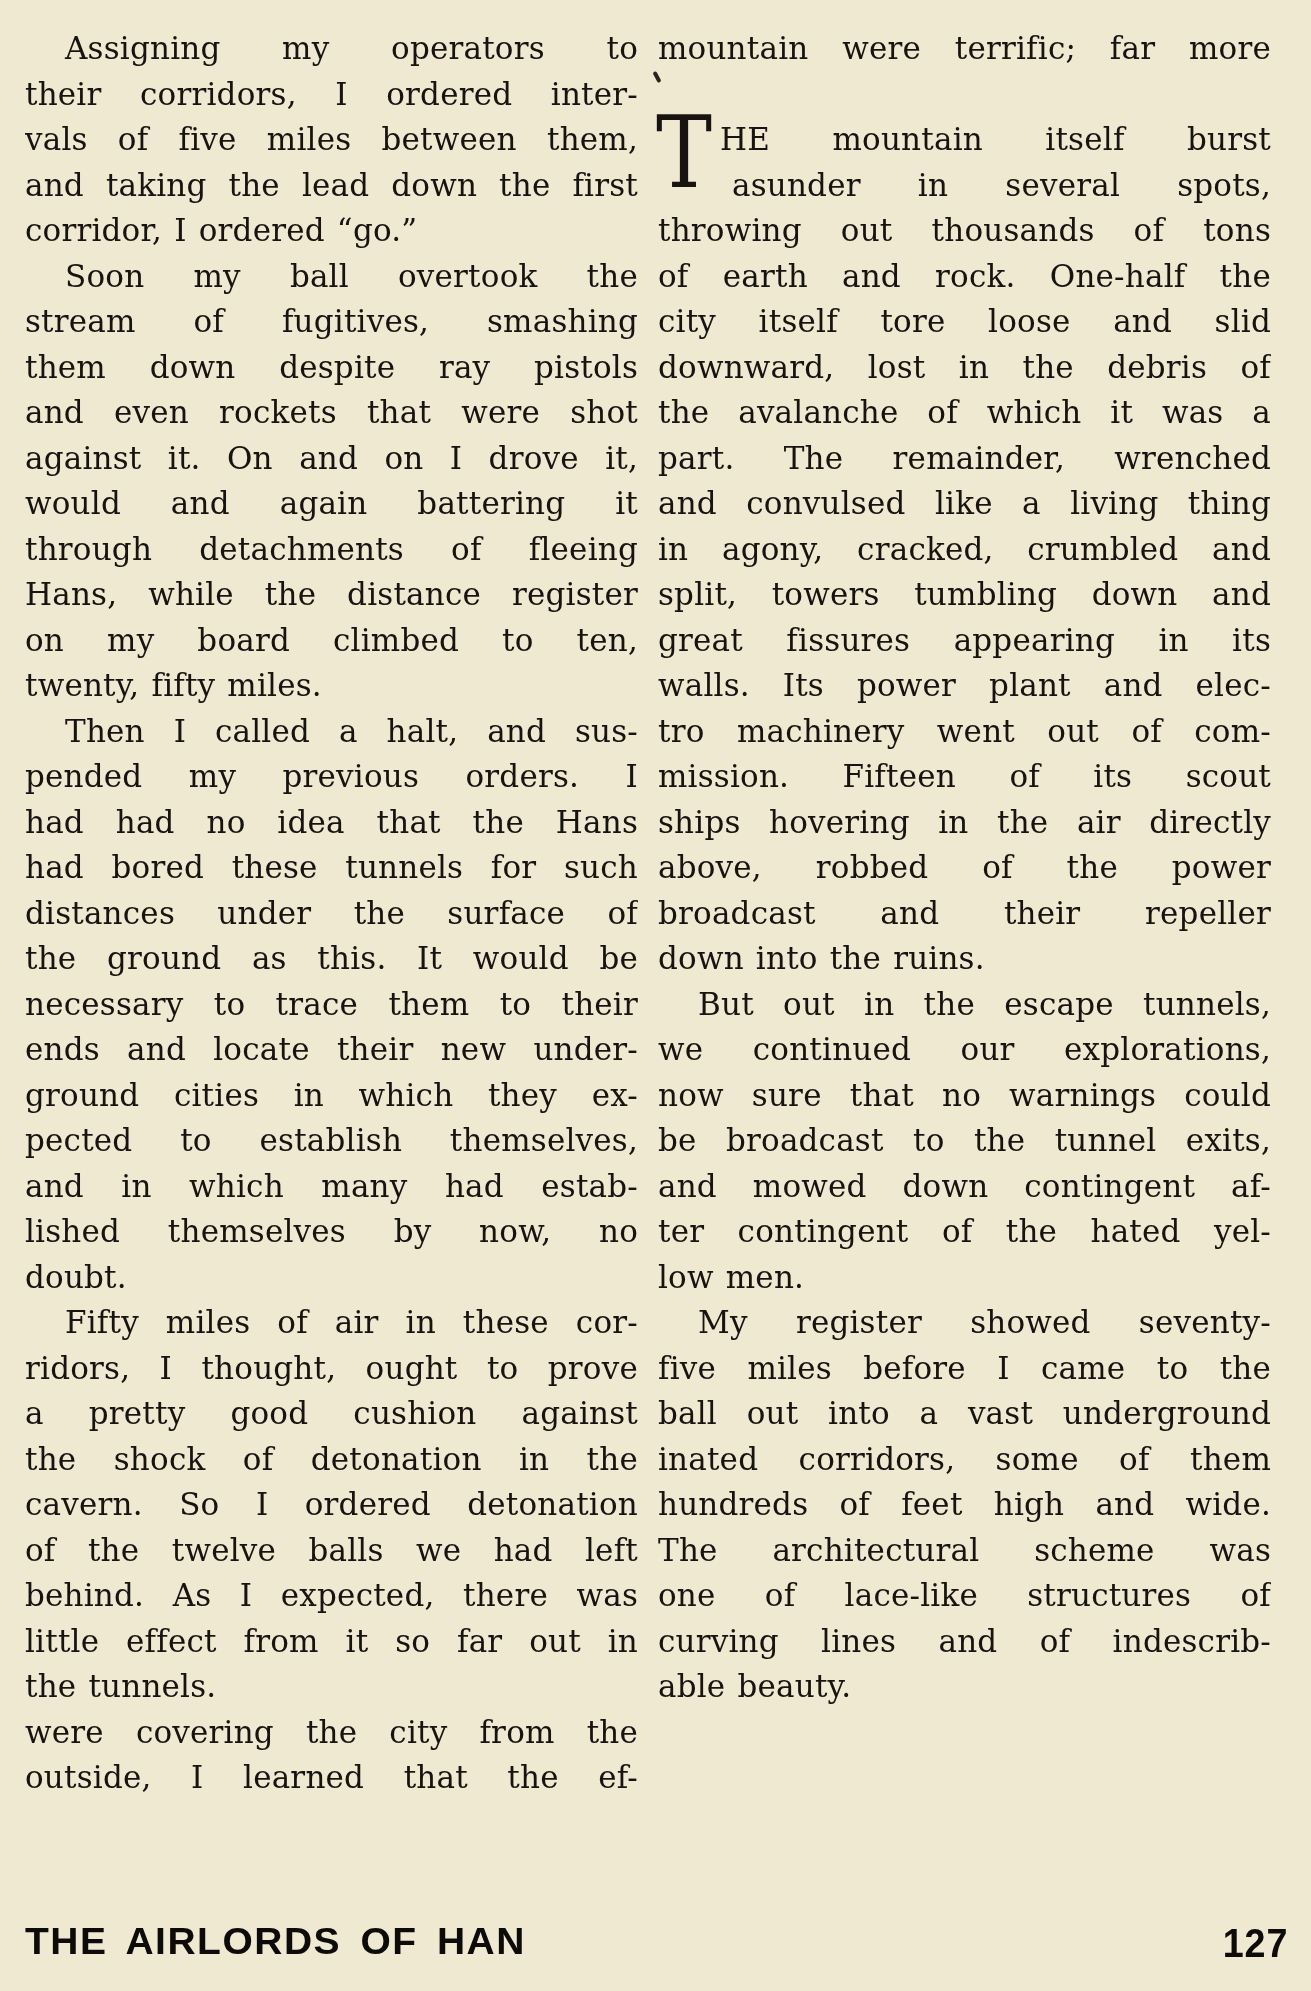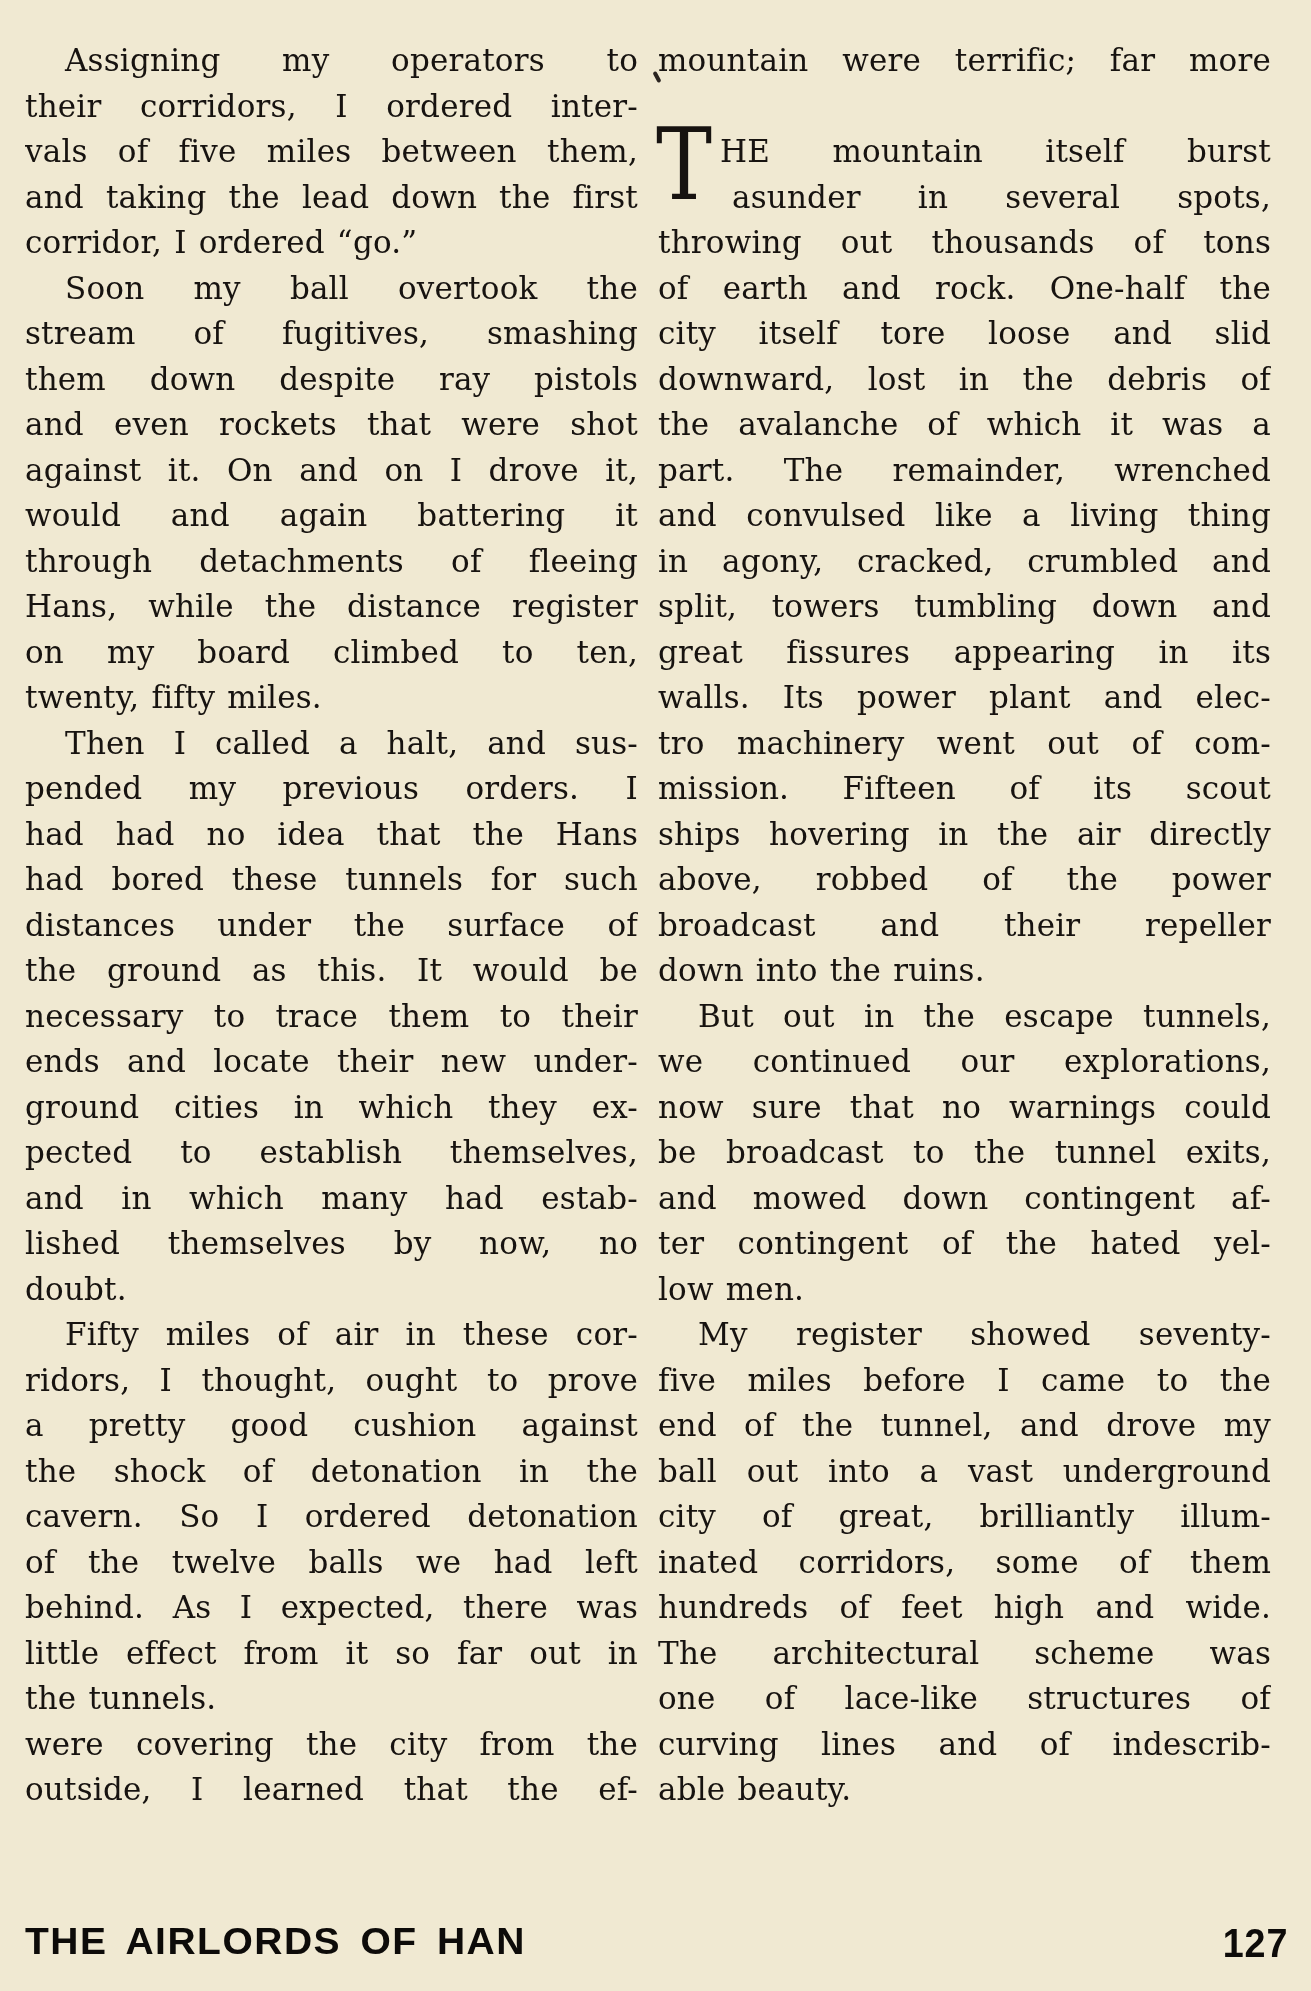--- a/index.html
+++ b/index.html
@@ -10,21 +10,21 @@
     overflow: hidden;
     font-family: "DejaVu Serif", serif;
     background: #f0e9d2;
     color: #171310;
   }
   .page { position: absolute; inset: 0; }
   .col {
     position: absolute;
     top: 0;
     width: 613px;
-    padding-top: 38px;
+    padding-top: 26px;
     font-size: 31px;
     letter-spacing: 0.2px;
     word-spacing: 2px;
   }
   .col-left  { left: 25px; }
   .col-right { left: 658px; }
   .para { position: relative; }
   .para.gap-before { margin-top: 45.5px; }
   .line {
     height: 45.5px;
@@ -165,23 +165,21 @@
         <div class="line">we continued our explorations,</div>
         <div class="line">now sure that no warnings could</div>
         <div class="line">be broadcast to the tunnel exits,</div>
         <div class="line">and mowed down contingent af-</div>
         <div class="line">ter contingent of the hated yel-</div>
         <div class="line end">low men.</div>
       </div>
       <div class="para">
         <div class="line indent">My register showed seventy-</div>
         <div class="line">five miles before I came to the</div>
-        <div class="line">end of the tunnel, and drove my</div>
         <div class="line">ball out into a vast underground</div>
-        <div class="line">city of great, brilliantly illum-</div>
         <div class="line">inated corridors, some of them</div>
         <div class="line">hundreds of feet high and wide.</div>
         <div class="line">The architectural scheme was</div>
         <div class="line">one of lace-like structures of</div>
         <div class="line">curving lines and of indescrib-</div>
         <div class="line end">able beauty.</div>
       </div>
     </div>
   <div class="ink-speck"></div>
   <div class="footer-title">THE AIRLORDS OF HAN</div>

